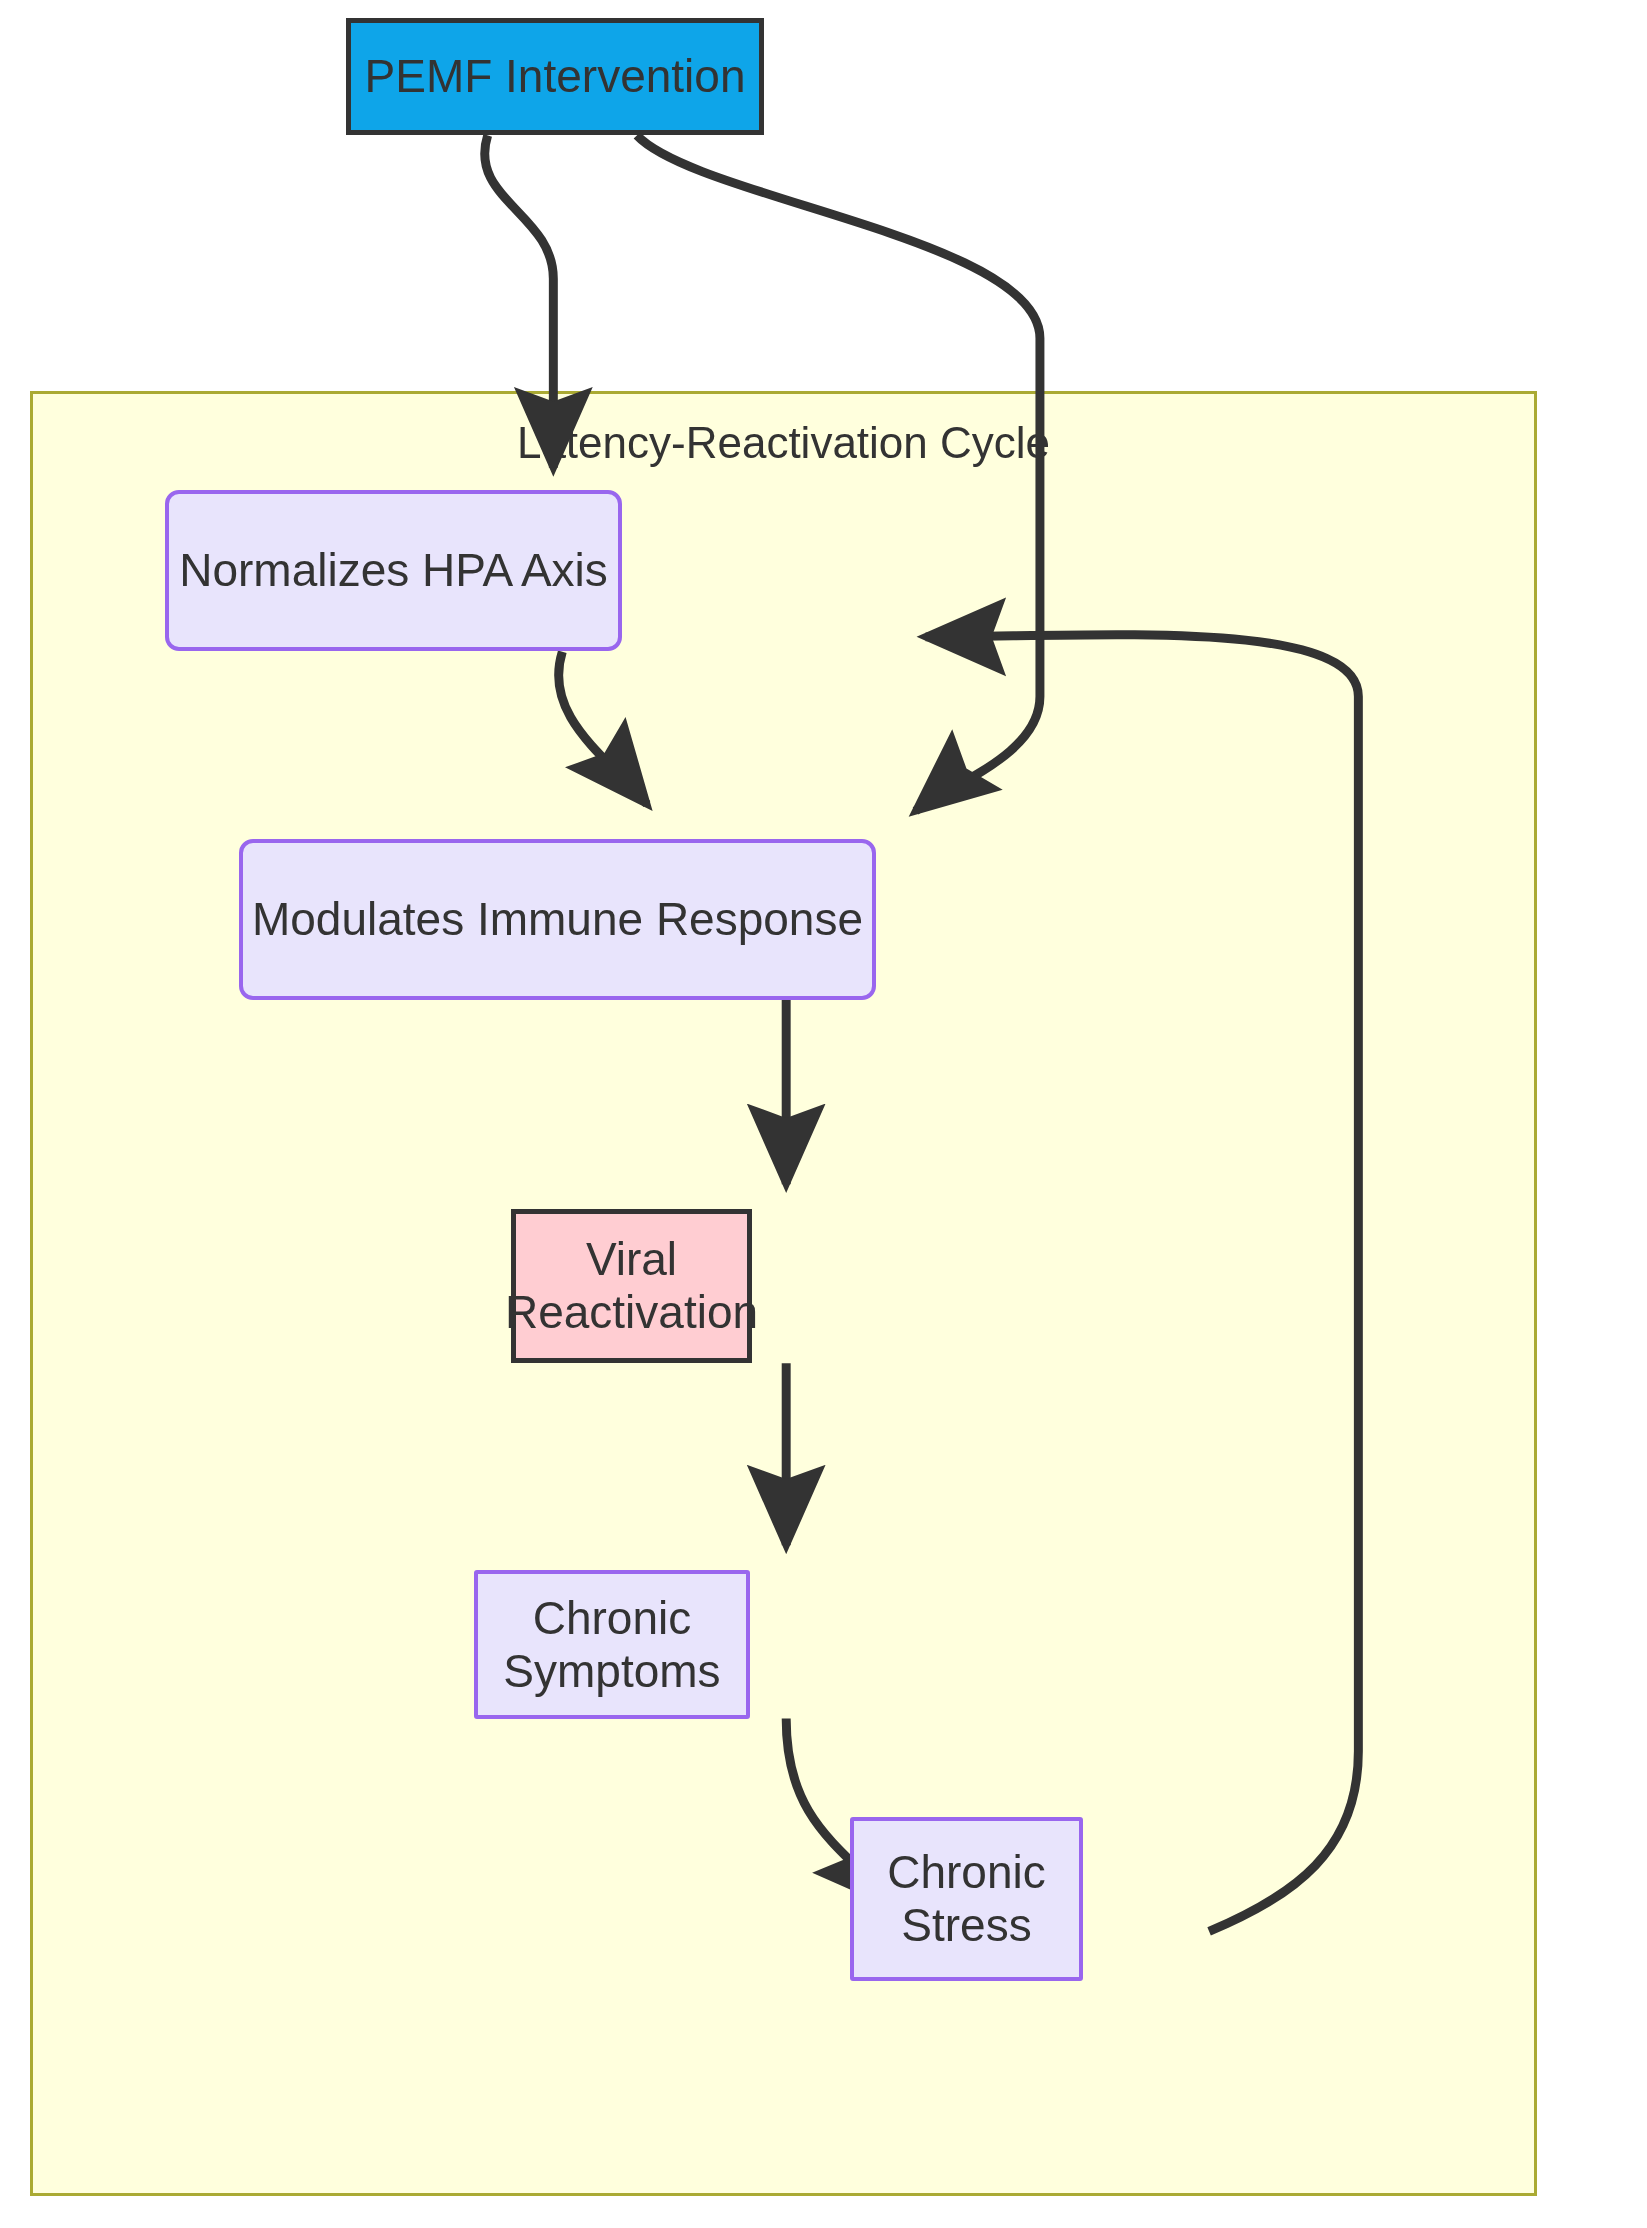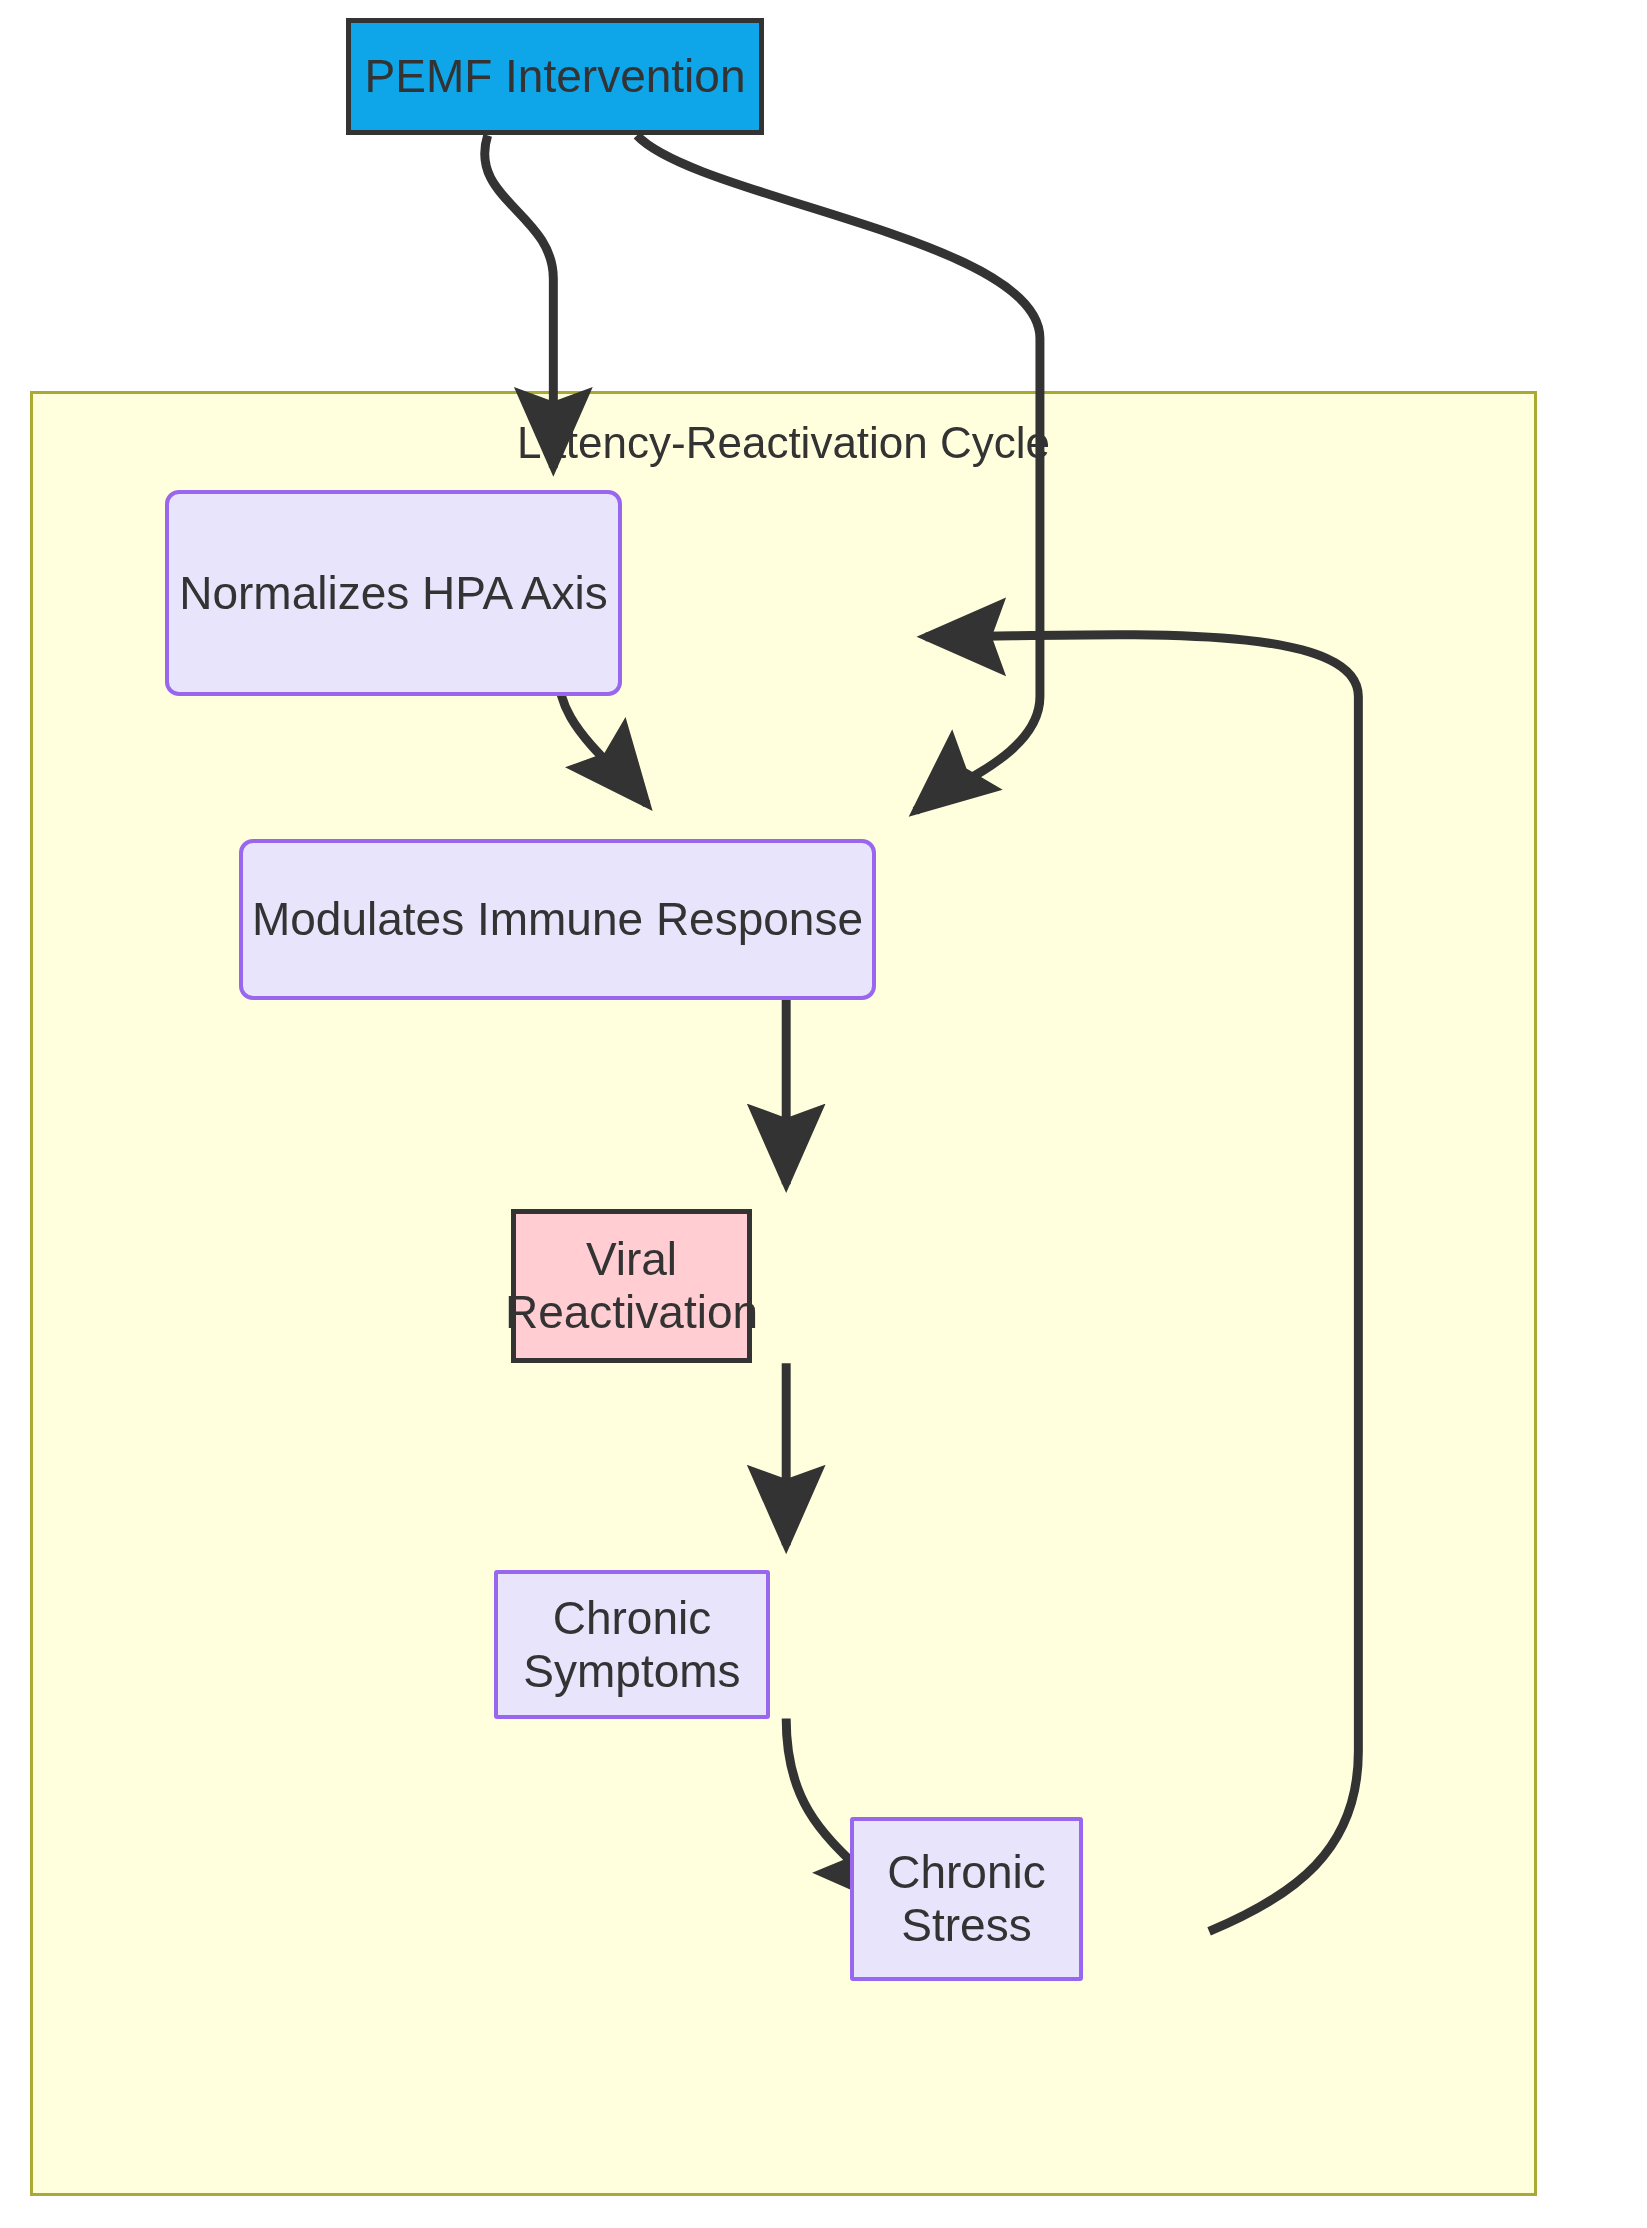--- a/index.html
+++ b/index.html
@@ -104,24 +104,24 @@
 
     <path d="M 790,1370 L 790,1553" fill="none" stroke="#333333" stroke-width="9" marker-end="url(#arrowhead)"></path>
 
     <path d="M 790,1727 C 790,1830 845,1855 900,1915" fill="none" stroke="#333333" stroke-width="9" marker-end="url(#arrowhead)"></path>
 
     <path d="M 1215,1941 C 1300,1905 1365,1860 1365,1760 L 1365,700 C 1365,620 1100,640 930,640" fill="none" stroke="#333333" stroke-width="9" marker-end="url(#arrowhead)"></path>
   </svg>
 
   <div class="node node-start" style="left:346px; top:18px; width:418px; height:117px;">PEMF Intervention</div>
 
-  <div class="node node-default" style="left:165px; top:490px; width:457px; height:206px;">Normalizes HPA Axis</div>
+  <div class="node node-default" style="left:165px; top:490px; width:457px; height:161px;">Normalizes HPA Axis</div>
 
   <div class="node node-default" style="left:239px; top:839px; width:637px; height:161px;">Modulates Immune Response</div>
 
   <div class="node node-danger" style="left:511px; top:1209px; width:241px; height:154px;">Viral Reactivation</div>
 
-  <div class="node node-default-sq" style="left:494px; top:1570px; width:276px; height:149px;">Chronic Symptoms</div>
+  <div class="node node-default-sq" style="left:474px; top:1570px; width:276px; height:149px;">Chronic Symptoms</div>
 
   <div class="node node-default-sq" style="left:850px; top:1817px; width:233px; height:164px;">Chronic Stress</div>
 
 </div>
 
 
 </body></html>

